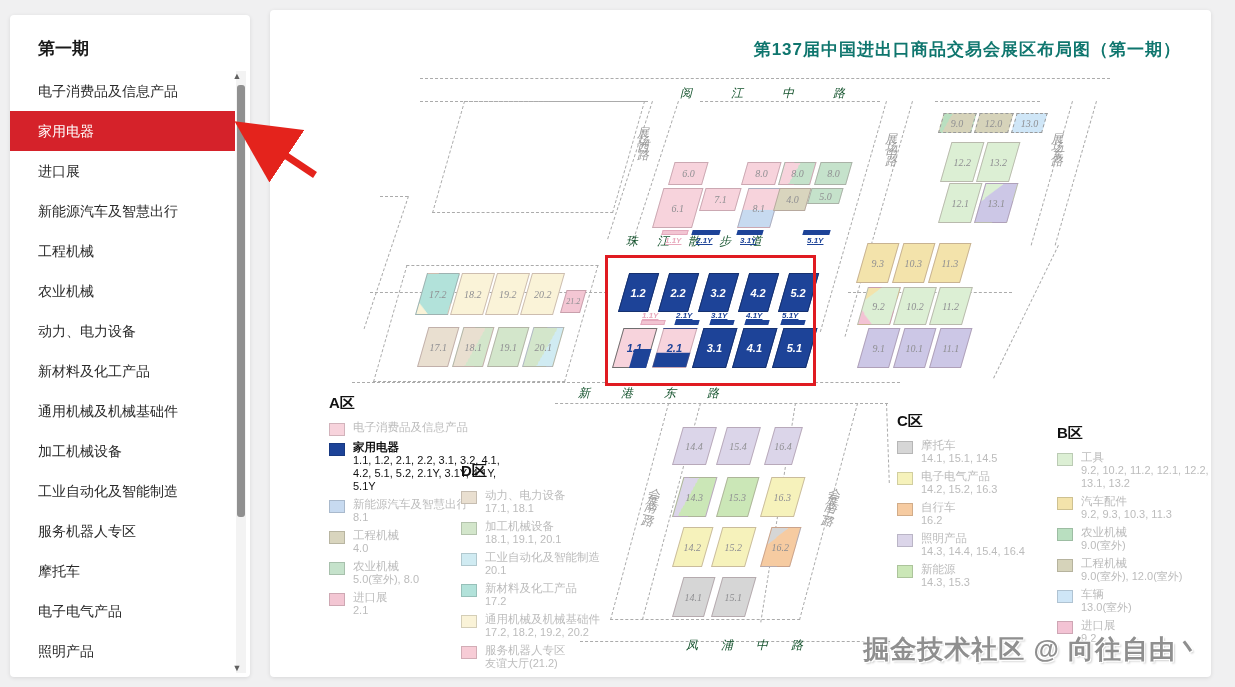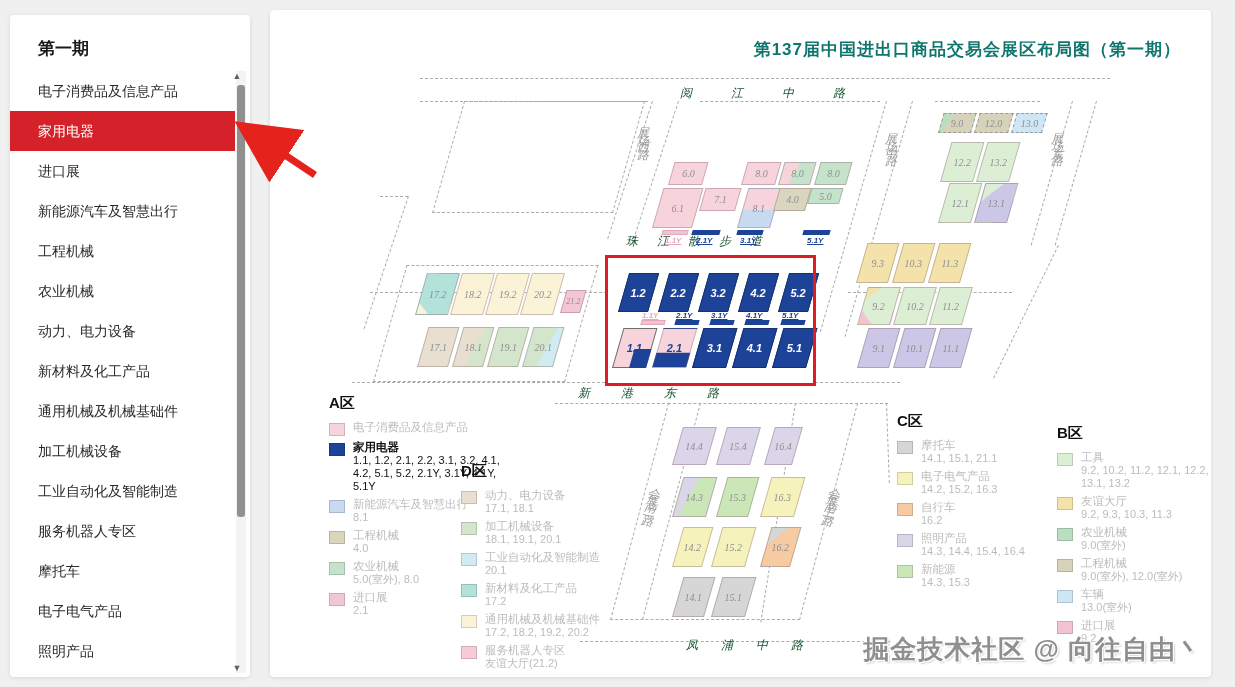--- a/index.html
+++ b/index.html
@@ -437,21 +437,21 @@
         </div>
       </div>
   </div>
 
   <div class="lg" style="left:627px; top:402px; width:165px;">
     <div class="lg-title">C区</div>
     <div class="lg-item">
         <span class="sw" style="background:#d6d6d6;"></span>
         <div class="lg-txt">
           <div class="lg-name">摩托车</div>
-          <div>14.1, 15.1, 21.1</div>
+          <div>14.1, 15.1, 14.5</div>
         </div>
       </div>
     <div class="lg-item">
         <span class="sw" style="background:#f6f2bb;"></span>
         <div class="lg-txt">
           <div class="lg-name">电子电气产品</div>
           <div>14.2, 15.2, 16.3</div>
         </div>
       </div>
     <div class="lg-item">
@@ -482,21 +482,21 @@
     <div class="lg-item">
         <span class="sw" style="background:#dcefd4;"></span>
         <div class="lg-txt">
           <div class="lg-name">工具</div>
           <div>9.2, 10.2, 11.2, 12.1, 12.2, 13.1, 13.2</div>
         </div>
       </div>
     <div class="lg-item">
         <span class="sw" style="background:#f3e3ab;"></span>
         <div class="lg-txt">
-          <div class="lg-name">友谊大厅</div>
+          <div class="lg-name">汽车配件</div>
           <div>9.2, 9.3, 10.3, 11.3</div>
         </div>
       </div>
     <div class="lg-item">
         <span class="sw" style="background:#b9dfc0;"></span>
         <div class="lg-txt">
           <div class="lg-name">农业机械</div>
           <div>9.0(室外)</div>
         </div>
       </div>

